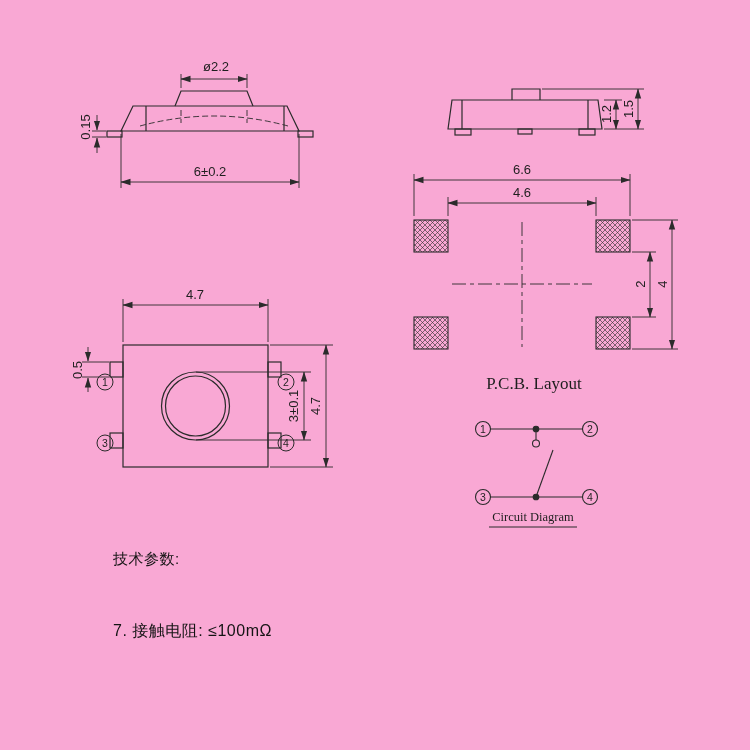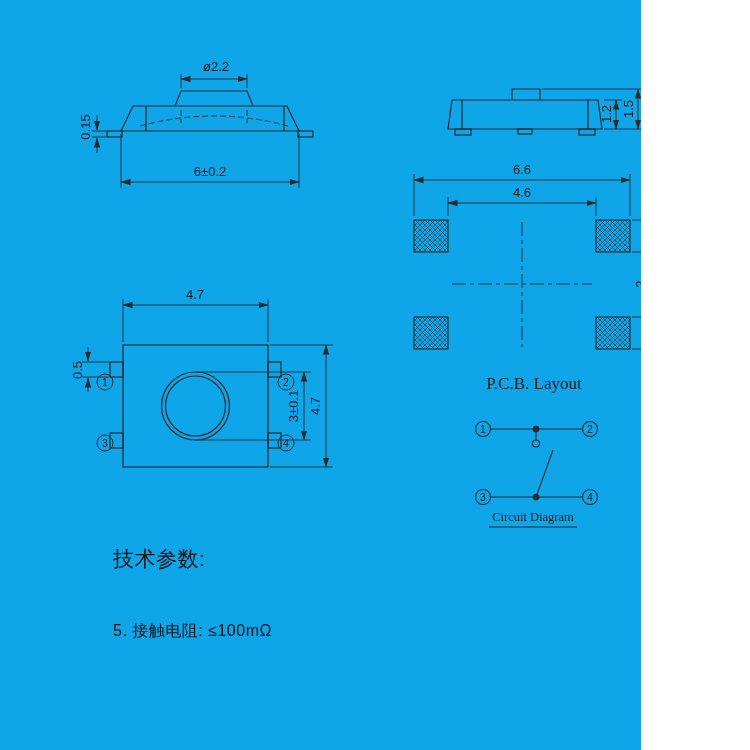--- a/index.html
+++ b/index.html
@@ -1,35 +1,35 @@
 <!DOCTYPE html>
 <html><head>
 <meta charset="utf-8">
 <style>
   html, body { margin: 0; padding: 0; background: #ffffff; }
   .stage {
     position: relative;
-    width: 641px;
+    width: 750px;
     height: 750px;
-    background: #0ea5e9;
+    background: #f9a8d4;
     font-family: "Liberation Sans", sans-serif;
     overflow: hidden;
   }
   .stage svg { position: absolute; left: 0; top: 0; }
   .specs {
     position: absolute;
     left: 113px;
     top: 501px;
     color: #141414;
     font-size: 16px;
     line-height: 23px;
     white-space: pre;
     letter-spacing: 0.5px;
   }
-  .specs-title { font-size: 21px; margin-bottom: 3px; }
+  .specs-title { font-size: 15px; margin-bottom: 3px; }
   text { fill: #1f1f1f; stroke: none; }
   .dimtxt { font-size: 13px; font-family: "Liberation Sans", sans-serif; }
   .pintxt { font-size: 10.5px; font-family: "Liberation Sans", sans-serif; }
   .serif-label { font-family: "Liberation Serif", serif; }
 </style>
 </head>
 <body>
 
 <div class="stage">
 
@@ -172,21 +172,21 @@
   </g>
   <text class="serif-label" x="533" y="521" text-anchor="middle" font-size="12.5">Circuit Diagram</text>
   <text class="pintxt" x="483" y="432.5" text-anchor="middle">1</text>
   <text class="pintxt" x="590" y="432.5" text-anchor="middle">2</text>
   <text class="pintxt" x="483" y="500.5" text-anchor="middle">3</text>
   <text class="pintxt" x="590" y="500.5" text-anchor="middle">4</text>
 </svg>
 
 <div class="specs">
   <div class="specs-title">技术参数:</div>
-  <div class="spec-line">5. 接触电阻: ≤100mΩ</div>
+  <div class="spec-line">7. 接触电阻: ≤100mΩ</div>
   
   
   
   
   
 </div>
 
 </div>
 
 </body></html>

